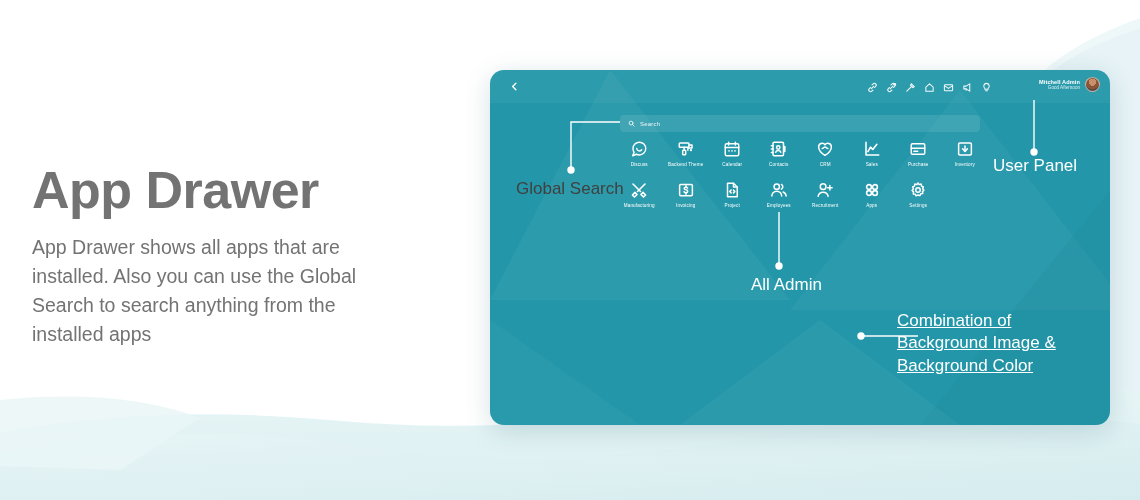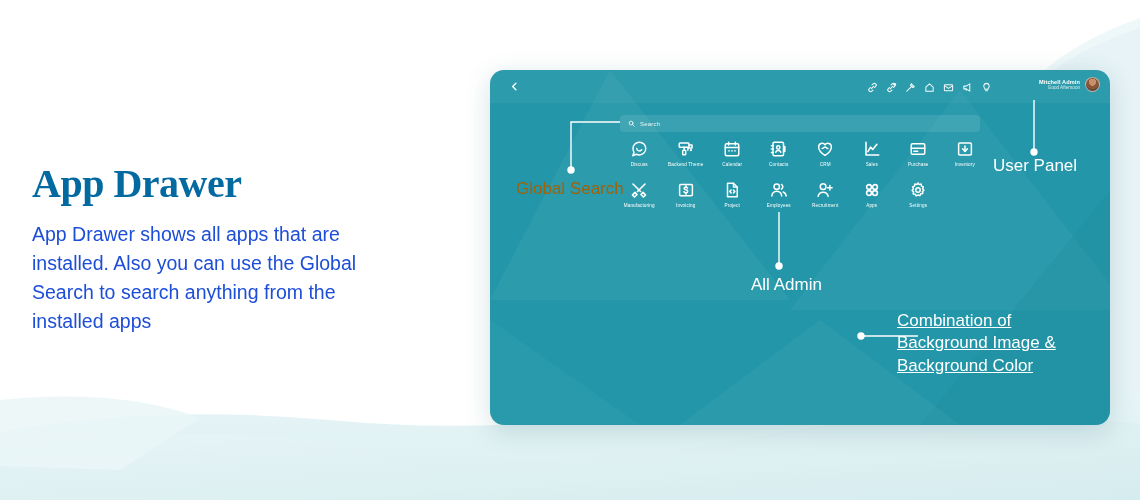--- a/index.html
+++ b/index.html
@@ -15,32 +15,31 @@
   #page-bg { position: absolute; inset: 0; width: 1140px; height: 500px; z-index: 0; }
 
   
   .left-copy {
     position: absolute;
     left: 32px; top: 162px;
     width: 400px;
     z-index: 3;
   }
   .headline {
-    font-size: 40px;
+    font-size: 52px;
     font-weight: bold;
-    color: #0369a1;
+    color: #737373;
     letter-spacing: -0.5px;
     line-height: 1.1;
-    font-family: Liberation Serif, serif;
   }
   .body-copy {
     margin-top: 14px;
     font-size: 19.5px;
     line-height: 1.48;
-    color: #1d4ed8;
+    color: #737373;
     max-width: 360px;
   }
 
   
   .drawer {
     position: absolute;
     left: 490px; top: 70px;
     width: 620px; height: 355px;
     border-radius: 14px;
     background: #2397a9;
@@ -129,21 +128,21 @@
   .anno-label {
     position: absolute;
     color: #ffffff;
     font-size: 17px;
     line-height: 1.32;
     z-index: 5;
     white-space: pre-line;
   }
   .anno-svg { position: absolute; z-index: 5; overflow: visible; }
 
-  .anno-global-search { left: 516px; top: 178px; color: #a16207; }
+  .anno-global-search { left: 516px; top: 178px; color: #404040; }
   .anno-all-apps     { left: 751px; top: 274px; }
   .anno-user-panel   { left: 993px; top: 155px; }
   .anno-combination  { left: 897px; top: 310px; text-decoration: underline; }
 </style>
 </head>
 <body>
 
 <svg id="page-bg" viewBox="0 0 1140 500" preserveAspectRatio="none">
   <defs>
     <linearGradient id="wv1" x1="0" y1="0" x2="1" y2="1">

